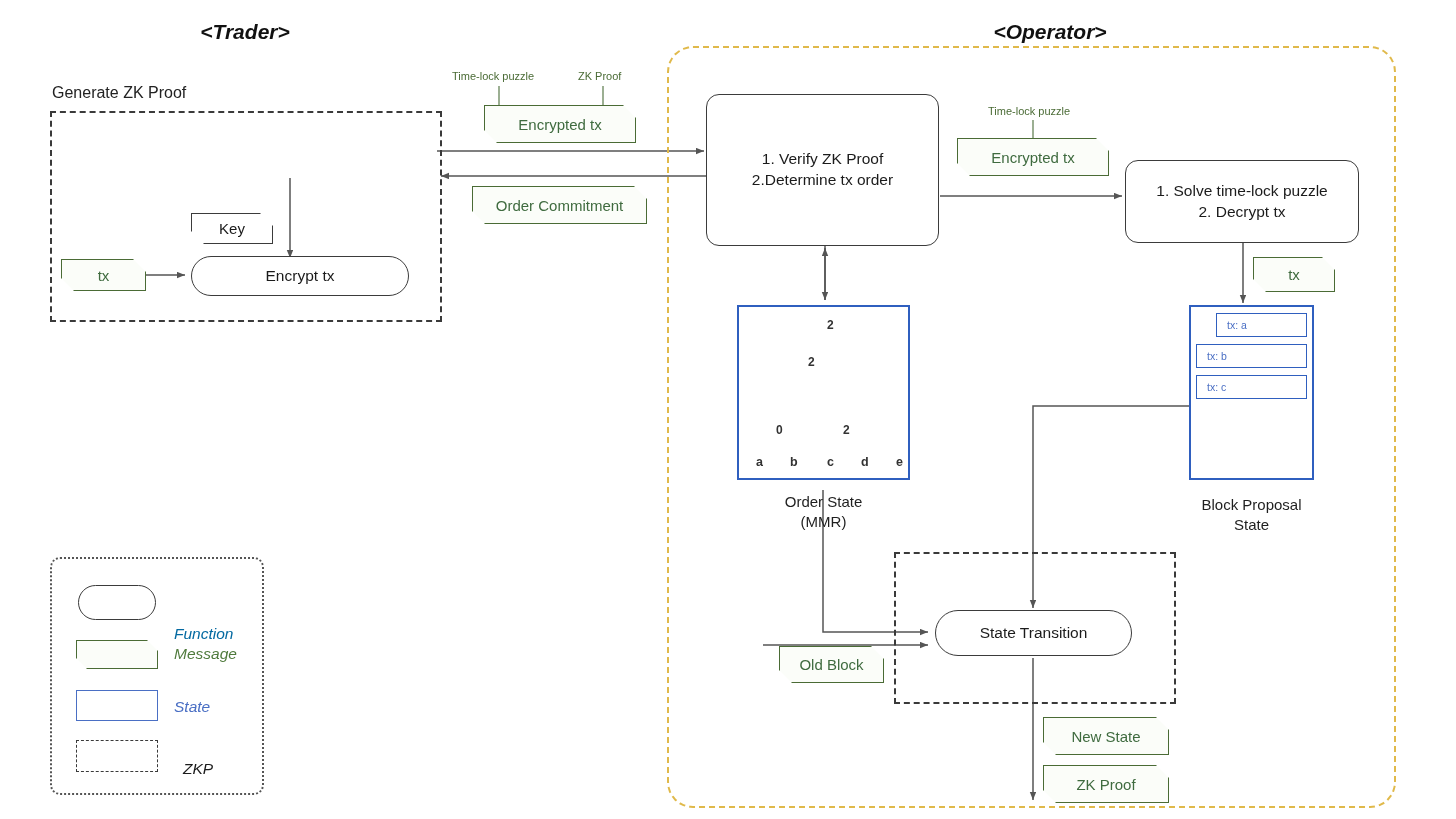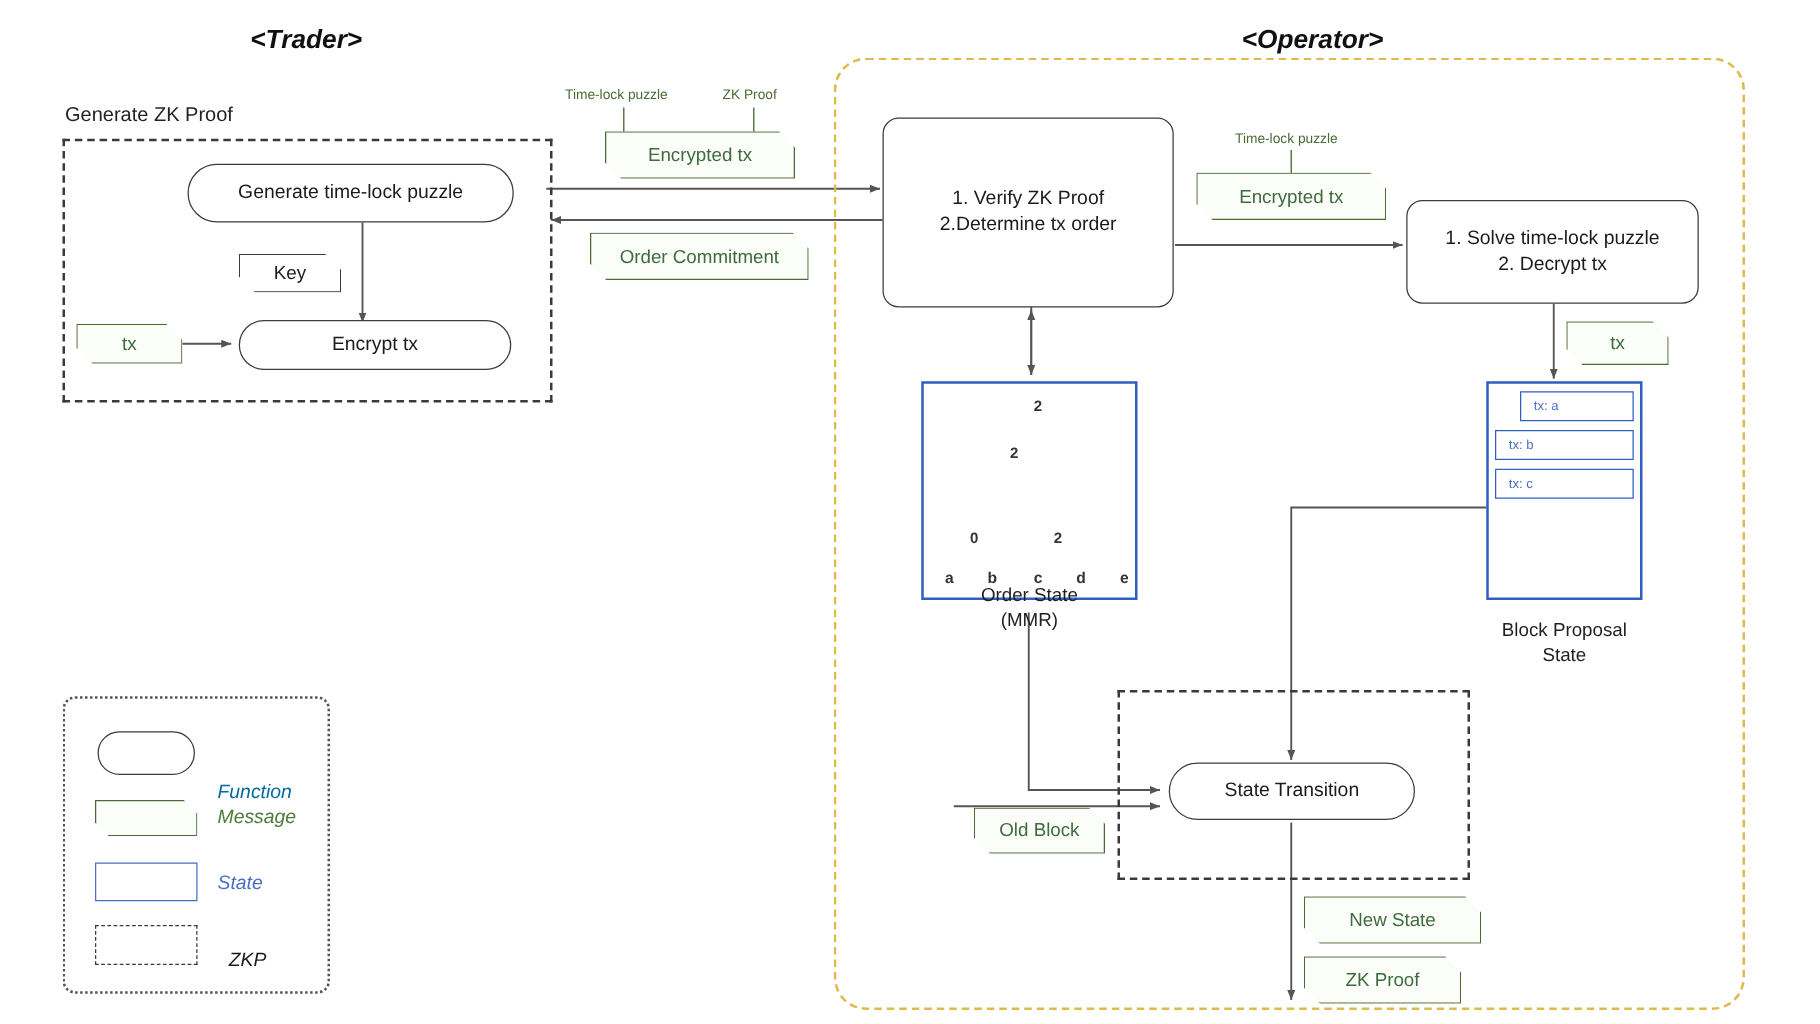--- a/index.html
+++ b/index.html
@@ -80,20 +80,21 @@
     color:#3f6b3f;
     background:#fbfdf9;
     border:1.5px solid #4a6b35;
     -webkit-clip-path: polygon(0 0, calc(100% - 13px) 0, 100% 13px, 100% 100%, 13px 100%, 0 calc(100% - 13px));
     clip-path: polygon(0 0, calc(100% - 13px) 0, 100% 13px, 100% 100%, 13px 100%, 0 calc(100% - 13px));
   }
   .msg.dark{
     color:#1b1b1b;
     border-color:#3b3b3b;
     background:#fff;
+    margin-top:10px;
   }
 
   
   .state{
     border:2px solid #2f5fbf;
     background:#fff;
     box-sizing:border-box;
   }
   .state-inner{
     border:1.6px solid #2f5fbf;
@@ -201,21 +202,20 @@
   </svg>
 
   <div class="abs lane-title" style="left:935px;top:20px;width:230px;">&lt;Operator&gt;</div>
   <div class="abs lane-title" style="left:145px;top:20px;width:200px;">&lt;Trader&gt;</div>
 
   <div class="abs operator-box" style="left:667px;top:46px;width:725px;height:758px;"></div>
 
   <div class="abs section-label" style="left:52px;top:84px;">Generate ZK Proof</div>
   <div class="abs zkp-box" style="left:50px;top:111px;width:388px;height:207px;"></div>
 
-  <div class="abs fn" style="left:150px;top:131px;width:261px;height:47px;">Generate time-lock puzzle</div>
 
   <div class="msg dark" style="left:191px;top:203px;width:82px;height:31px;">Key</div>
 
   <div class="msg" style="left:61px;top:259px;width:85px;height:32px;">tx</div>
 
   <div class="abs fn" style="left:191px;top:256px;width:218px;height:40px;">Encrypt tx</div>
 
   <div class="abs section-label" style="left:452px;top:70px;font-size:11px;color:#4a6b35;">Time-lock puzzle</div>
   <div class="abs section-label" style="left:578px;top:70px;font-size:11px;color:#4a6b35;">ZK Proof</div>
 
@@ -244,39 +244,39 @@
       <div class="mmr-node" style="left: 827px; top: 318px;">2</div>
       <div class="mmr-node" style="left: 808px; top: 355px;">2</div>
       <div class="mmr-node" style="left: 776px; top: 423px;">0</div>
       <div class="mmr-node" style="left: 843px; top: 423px;">2</div>
       <div class="mmr-leaf" style="left: 756px; top: 455px;">a</div>
       <div class="mmr-leaf" style="left: 790px; top: 455px;">b</div>
       <div class="mmr-leaf" style="left: 827px; top: 455px;">c</div>
       <div class="mmr-leaf" style="left: 861px; top: 455px;">d</div>
       <div class="mmr-leaf" style="left: 896px; top: 455px;">e</div>
     </div>
-  <div class="abs caption" style="left:737px;top:467px;width:173px;">Order State
+  <div class="abs caption" style="left:737px;top:492px;width:173px;">Order State
 (MMR)</div>
 
   <div class="abs state" style="left:1189px;top:305px;width:125px;height:175px;"></div>
   <div class="abs" style="left:1196px;top:313px;width:111px;">
     <div class="state-inner" style="height:24px;margin-bottom:7px;margin-left:20px;">tx: a</div>
     <div class="state-inner" style="height:24px;margin-bottom:7px;">tx: b</div>
     <div class="state-inner" style="height:24px;">tx: c</div>
   </div>
   <div class="abs caption" style="left:1180px;top:495px;width:143px;">Block Proposal
 State</div>
 
   <div class="abs zkp-box-dashdot" style="left:894px;top:552px;width:278px;height:148px;"></div>
 
   <div class="abs fn" style="left:935px;top:610px;width:197px;height:46px;">State Transition</div>
 
   <div class="msg" style="left:779px;top:646px;width:105px;height:37px;">Old Block</div>
 
-  <div class="msg" style="left:1043px;top:717px;width:142px;height:38px;">New State</div>
+  <div class="msg" style="left:1043px;top:717px;width:126px;height:38px;">New State</div>
 
   <div class="msg" style="left:1043px;top:765px;width:126px;height:38px;">ZK Proof</div>
 
   <div class="abs legend-box" style="left:50px;top:557px;width:210px;height:234px;"></div>
 
   <div class="abs lg-fn" style="left:78px;top:585px;width:76px;height:33px;"></div>
   <div class="abs lg-label" style="left:174px;top:625px;color:#0369a1;">Function</div>
 
   <div class="abs lg-msg" style="left:76px;top:640px;width:80px;height:27px;"></div>
   <div class="abs lg-label" style="left:174px;top:645px;color:#4f7a3c;">Message</div>

